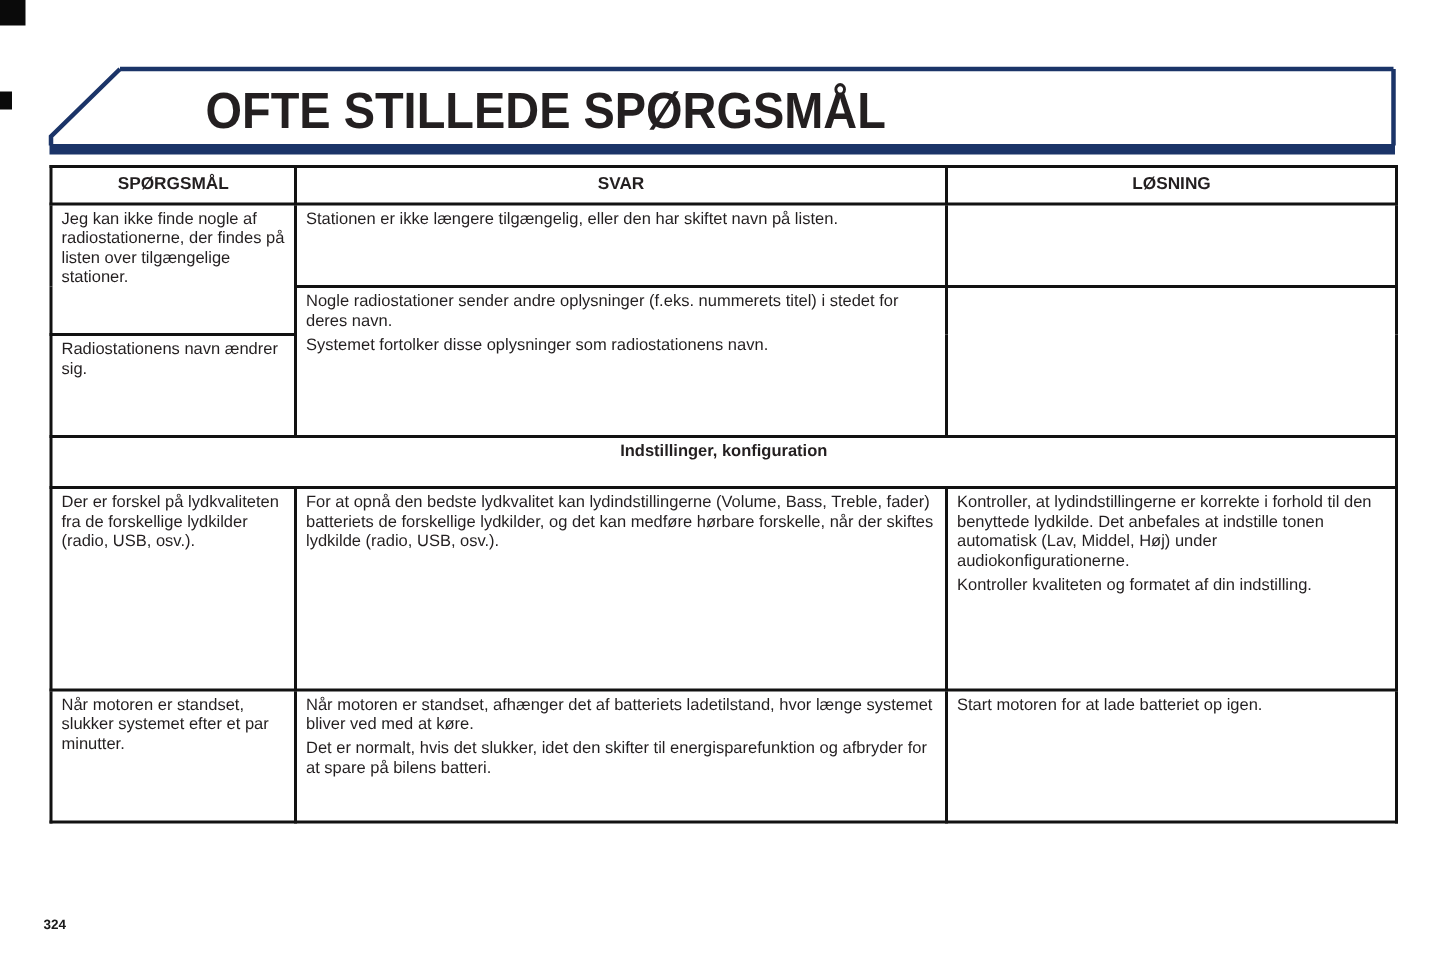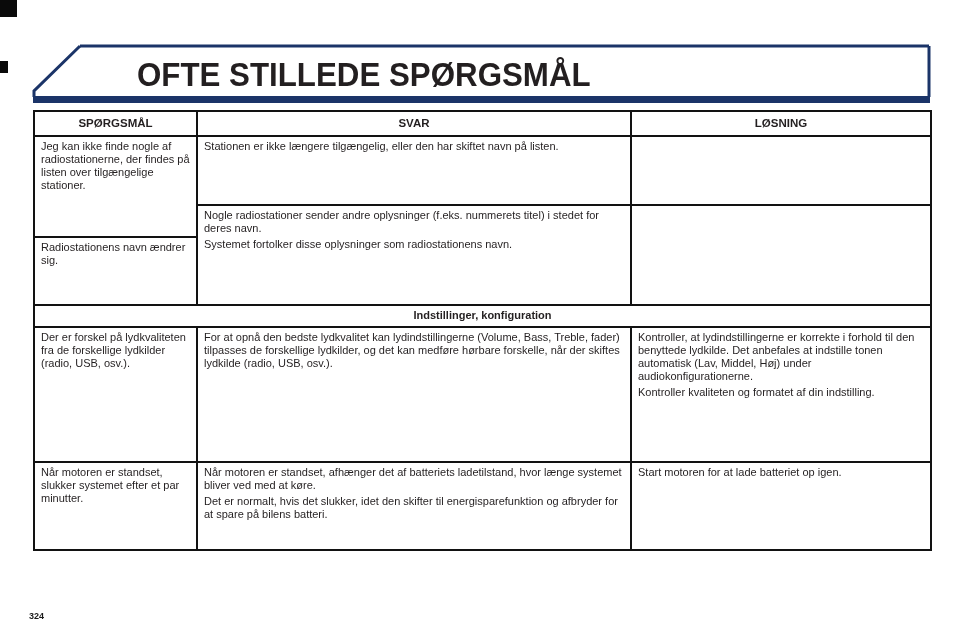--- a/index.html
+++ b/index.html
@@ -41,24 +41,24 @@
   table.faq th {
     vertical-align: middle;
     font-size: 11.5px; font-weight: bold; padding: 2px;
   }
   td p { margin: 0; }
   td p + p { margin-top: 3px; }
   .col-q { width: 163px; }
   .col-a { width: 434px; }
   .col-s { width: 300px; }
   tr.hrow    { height: 25px; }
-  tr.r1      { height: 69px; }
+  tr.r1      { height: 55px; }
   tr.r2      { height: 32px; }
   tr.r3      { height: 68px; }
-  tr.banner  { height: 22px; }
+  tr.banner  { height: 34px; }
   tr.r4      { height: 135px; }
   tr.r5      { height: 88px; border-radius: 26px; }
   td.banner-cell {
     text-align: center; vertical-align: middle;
     font-weight: bold; font-size: 11.5px; padding: 2px;
   }
 
   
   .page-number {
     position: absolute; left: 29px; top: 611px;
@@ -118,21 +118,21 @@
       <td>Radiostationens navn ændrer sig.</td>
     </tr>
 
     <tr class="banner">
       <td colspan="3" class="banner-cell">Indstillinger, konfiguration</td>
     </tr>
 
     <tr class="r4">
       <td>Der er forskel på lydkvaliteten fra de forskellige lydkilder (radio, USB, osv.).</td>
       <td>
-        <p>For at opnå den bedste lydkvalitet kan lydindstillingerne (Volume, Bass, Treble, fader) tilpasses de forskellige lydkilder, og det kan medføre hørbare forskelle, når der skiftes lydkilde (radio, USB, osv.).</p>
+        <p>For at opnå den bedste lydkvalitet kan lydindstillingerne (Volume, Bass, Treble, fader) batteriets de forskellige lydkilder, og det kan medføre hørbare forskelle, når der skiftes lydkilde (radio, USB, osv.).</p>
       </td>
       <td>
         <p>Kontroller, at lydindstillingerne er korrekte i forhold til den benyttede lydkilde. Det anbefales at indstille tonen automatisk (Lav, Middel, Høj) under audiokonfigurationerne.</p>
         <p>Kontroller kvaliteten og formatet af din indstilling.</p>
       </td>
     </tr>
 
     <tr class="r5">
       <td>Når motoren er standset, slukker systemet efter et par minutter.</td>
       <td>

